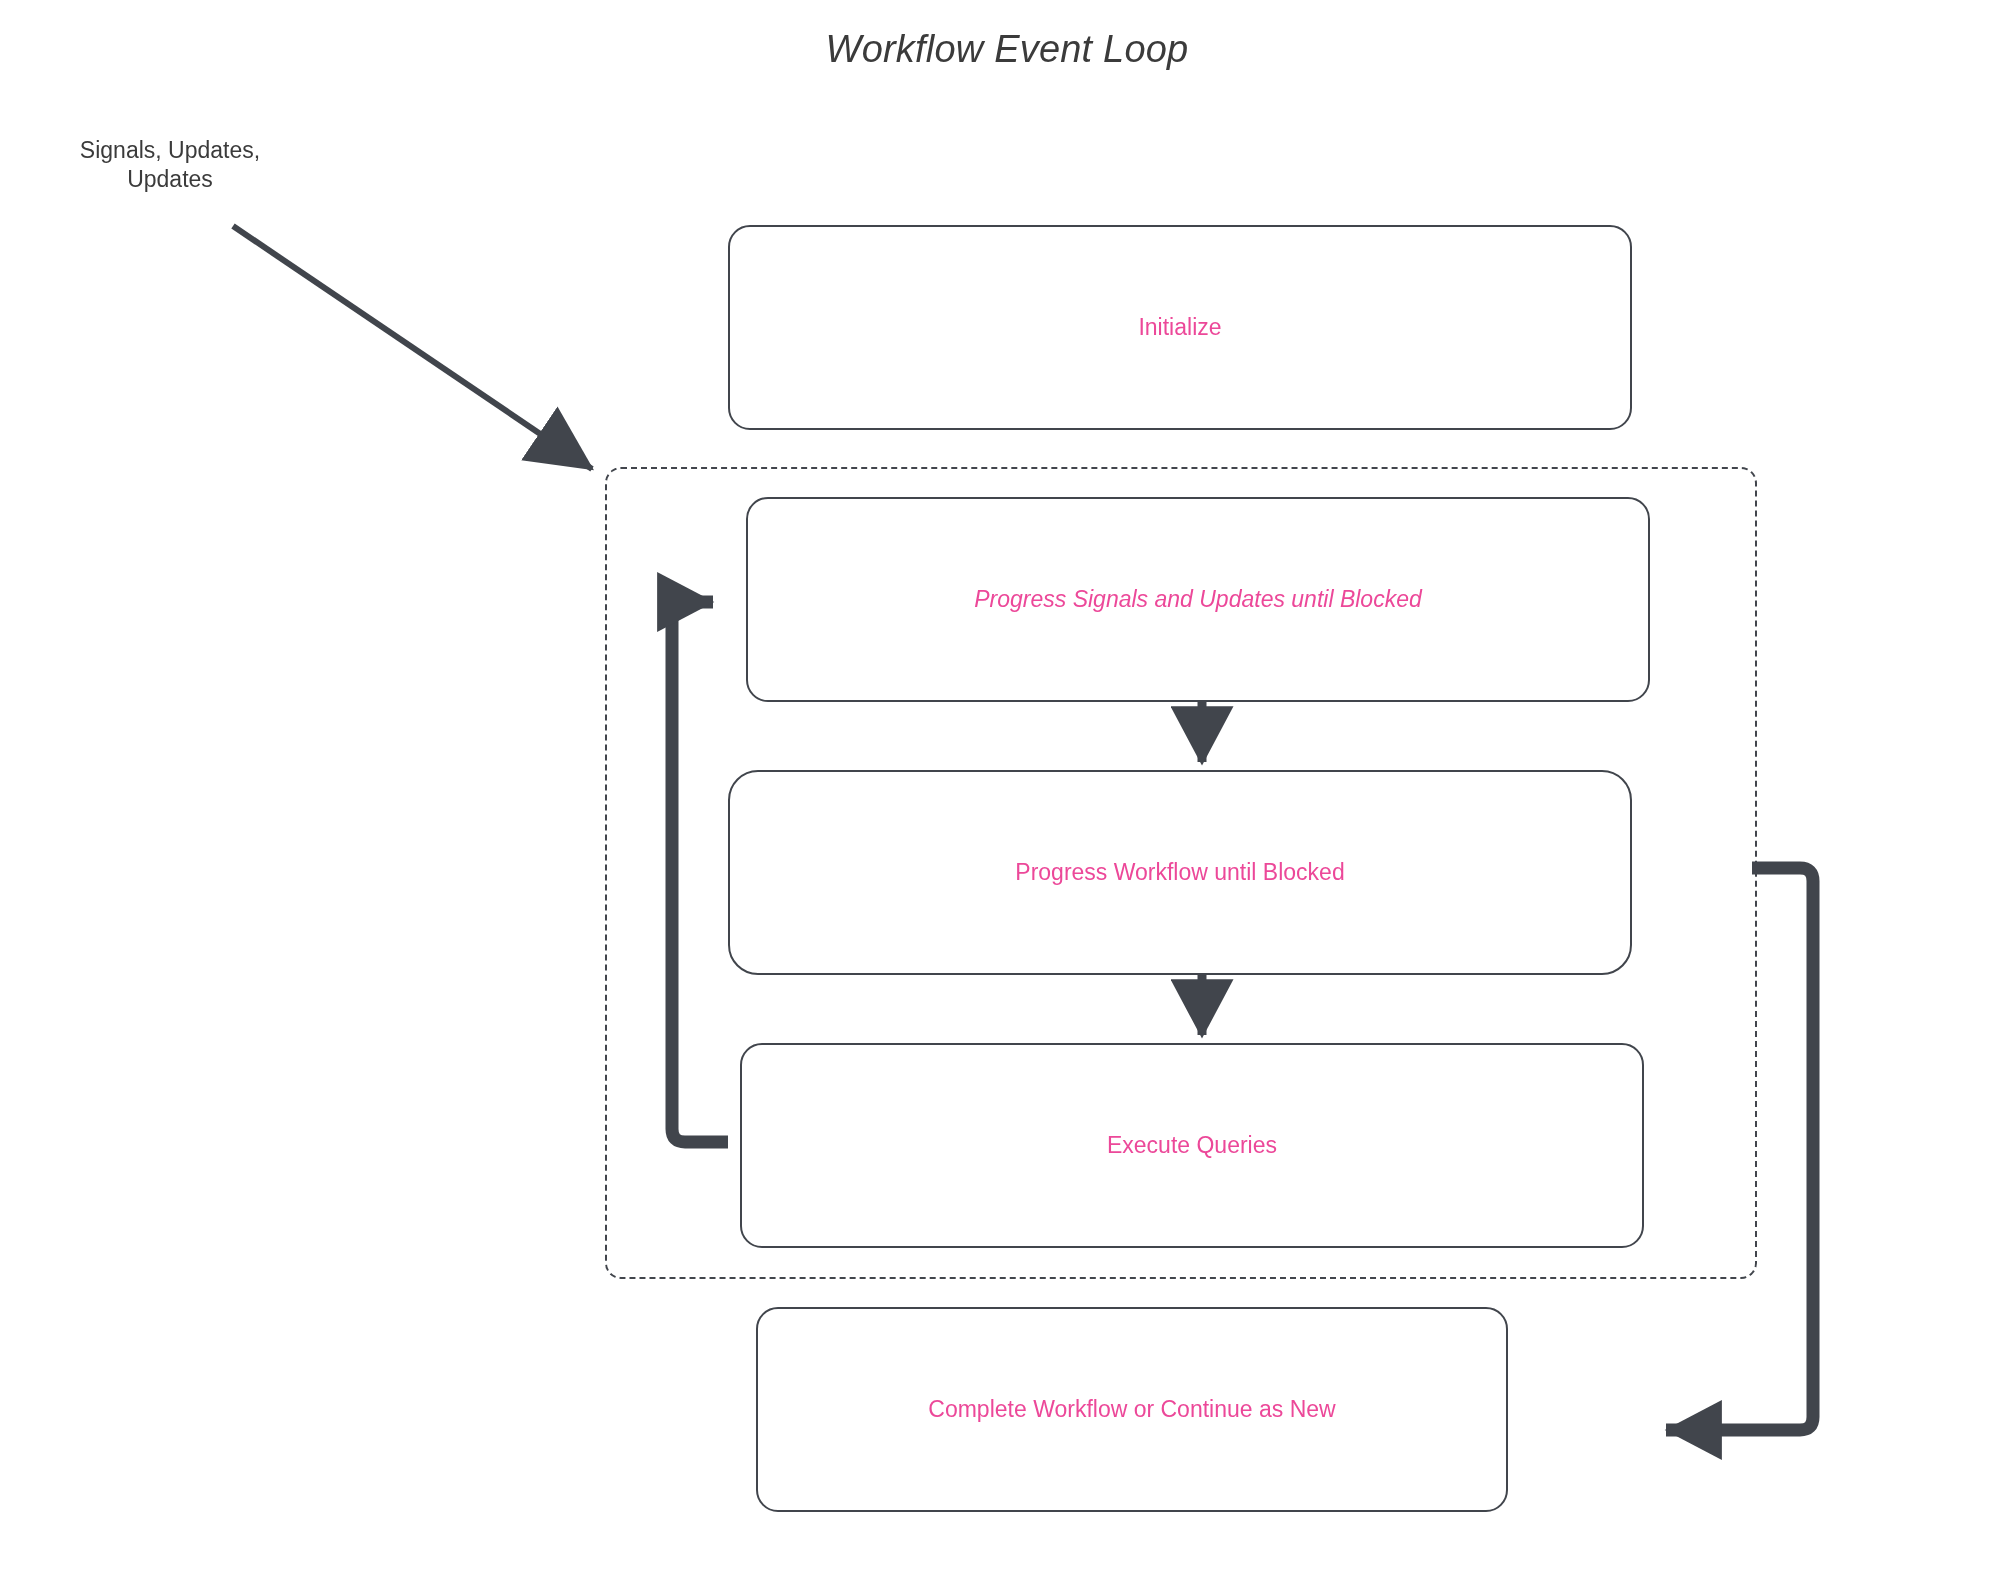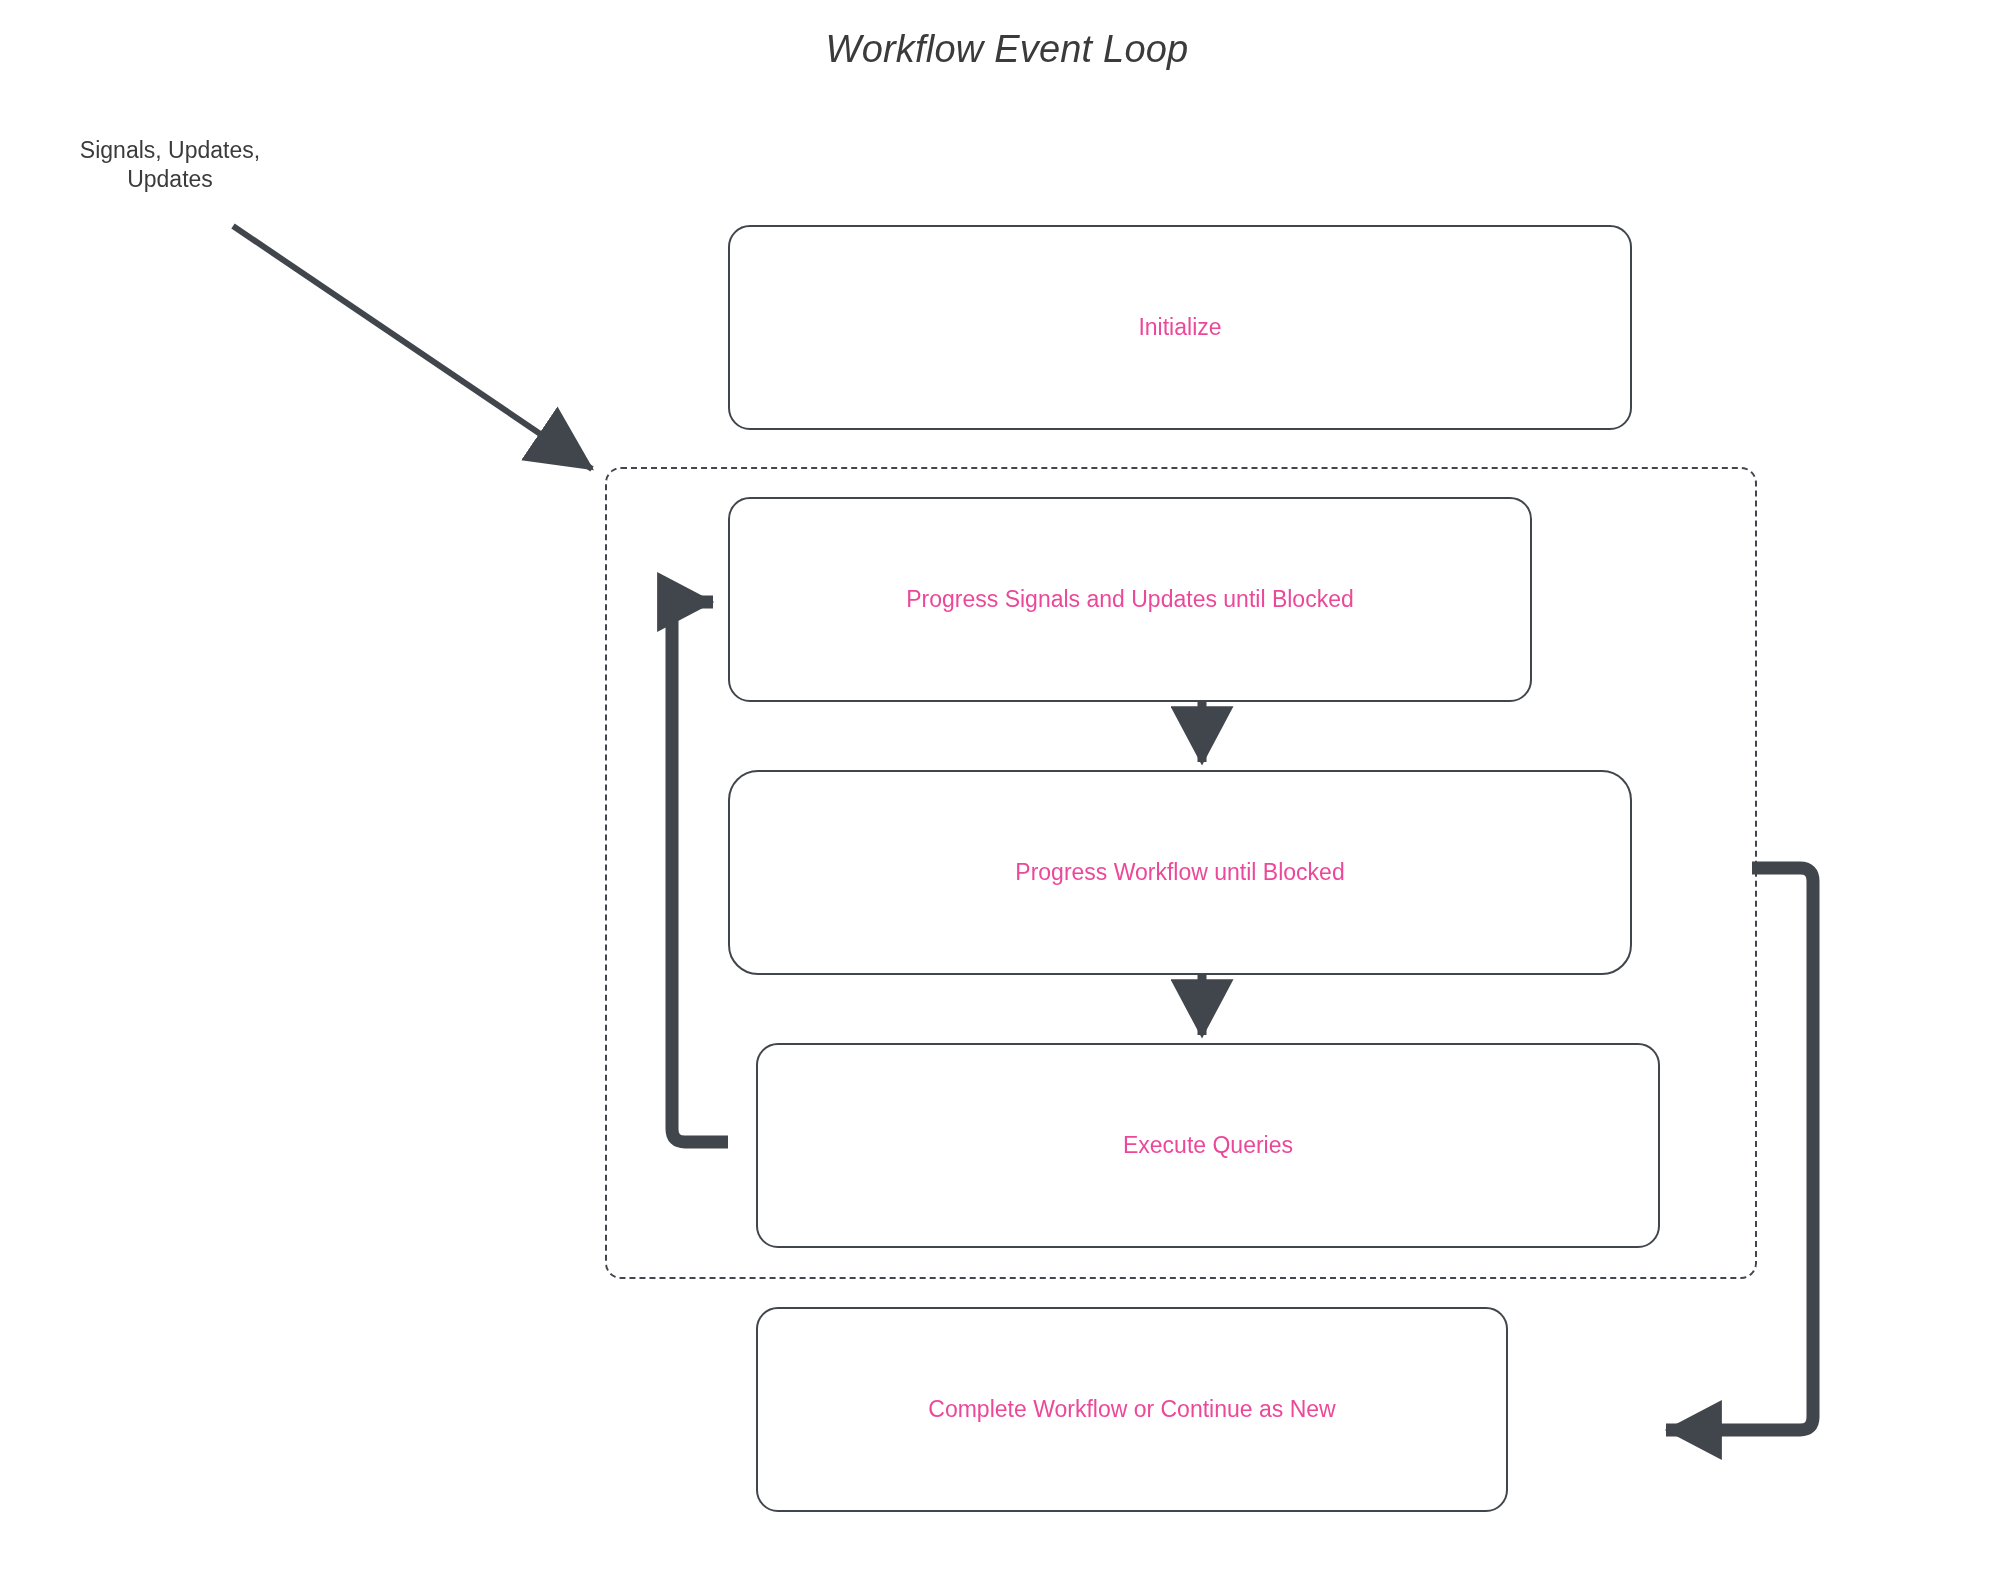--- a/index.html
+++ b/index.html
@@ -58,23 +58,23 @@
     justify-content: center;
     text-align: center;
   }
   .node-label {
     font-size: 23px;
     color: #ec4899;
     padding: 0 26px;
     line-height: 1.25;
   }
   .node-initialize { left: 728px; top: 225px;  width: 904px; height: 205px; }
-  .node-progress-signals { left: 728px; top: 497px;  width: 804px; height: 205px; }
+  .node-progress-signals { left: 746px; top: 497px;  width: 904px; height: 205px; font-style: italic; }
   .node-progress-workflow { left: 728px; top: 770px;  width: 904px; height: 205px; border-radius: 30px; }
-  .node-execute-queries { left: 756px; top: 1043px; width: 904px; height: 205px; }
+  .node-execute-queries { left: 740px; top: 1043px; width: 904px; height: 205px; }
   .node-complete-workflow { left: 756px; top: 1307px; width: 752px; height: 205px; }
 
   .loop-container {
     position: absolute;
     box-sizing: border-box;
     left: 605px;
     top: 467px;
     width: 1152px;
     height: 812px;
     border: 2px dashed #41454c;

